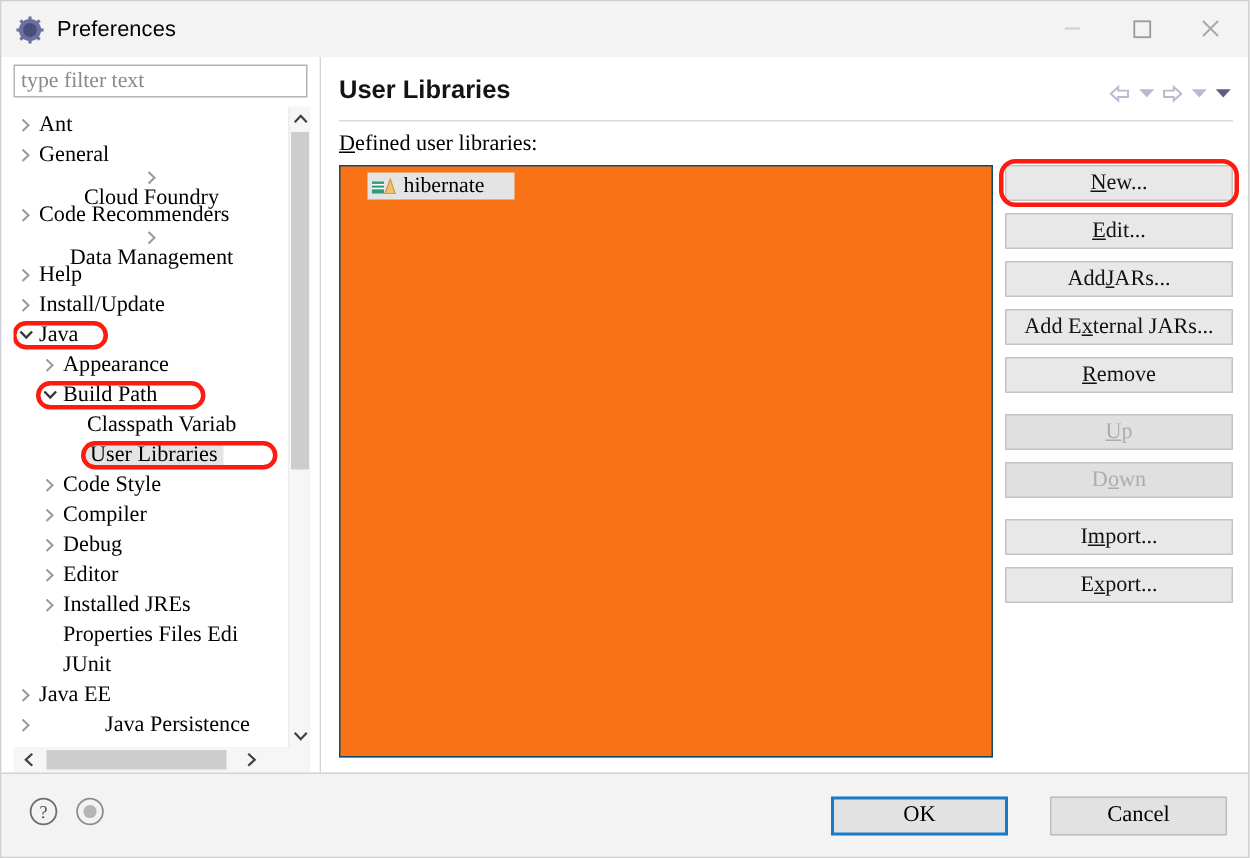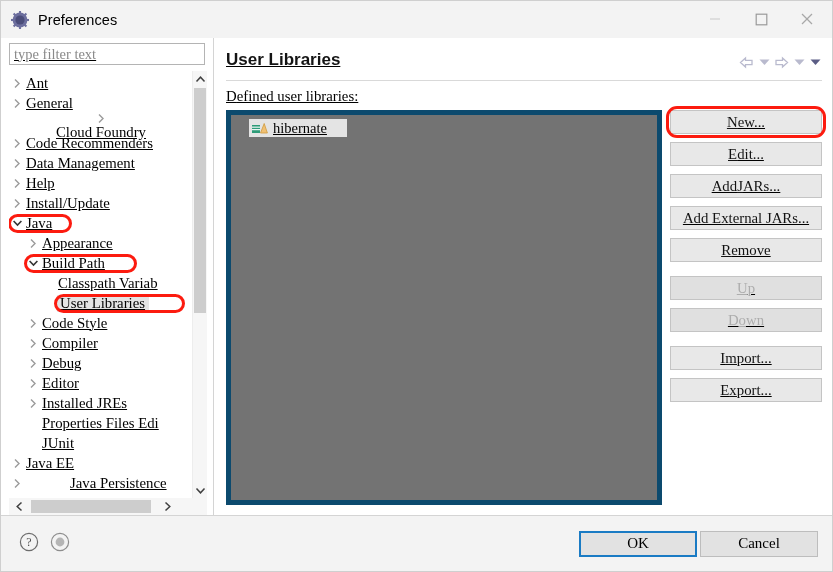--- a/index.html
+++ b/index.html
@@ -62,21 +62,20 @@
     right: 2px; top: 0;
     display: flex;
   }
   .wc svg { display: block; }
 
   
   #body {
     flex: 1;
     display: flex;
     position: relative;
-    text-decoration: underline;
   }
 
   
   #leftpane {
     width: 212px;
     min-width: 212px;
     position: relative;
     background: #ffffff;
     display: flex;
     flex-direction: column;
@@ -250,22 +249,22 @@
   #defined-label u { text-decoration: underline; }
 
   #content-row {
     flex: 1;
     display: flex;
     padding-bottom: 10px;
     min-height: 0;
   }
   #listbox {
     flex: 1;
-    border: 5px solid #0c4a6e;
-    background: #737373;
+    border: 1px solid #0c4a6e;
+    background: #f97316;
     position: relative;
     box-sizing: border-box;
     padding-top: 4px;
   }
   .lib-item {
     height: 18px;
     display: flex;
     align-items: center;
     margin-left: 18px;
     width: 96px;
@@ -315,21 +314,21 @@
     display: flex;
     align-items: center;
     padding: 0 14px 0 18px;
     position: relative;
   }
   #footer-left { display: flex; align-items: center; gap: 11px; }
   #footer-right {
     margin-left: auto;
     display: flex;
     align-items: flex-start;
-    gap: 3px;
+    gap: 28px;
   }
   .dlgbtn {
     width: 118px;
     height: 26px;
     background: #e2e2e2;
     border: 1px solid #bdbdbd;
     box-sizing: border-box;
     display: flex; align-items: center; justify-content: center;
     font-size: 15px;
   }
@@ -419,21 +418,21 @@
               <span class="tlabel">Cloud Foundry</span>
             </div>
             <div class="tnode" style="padding-left: 0px;">
               <span class="tw">
                 <svg width="8" height="11" viewBox="0 0 8 11">
                   <polyline points="2,1.6 6,5.5 2,9.4" fill="none" stroke="#9b9b9b" stroke-width="1.4"></polyline>
                 </svg>
               </span>
               <span class="tlabel">Code Recommenders</span>
             </div>
-            <div class="tnode" style="padding-left: 0px;">
+            <div class="tnode" style="padding-left: 0px; flex-direction: column;">
               <span class="tw">
                 <svg width="8" height="11" viewBox="0 0 8 11">
                   <polyline points="2,1.6 6,5.5 2,9.4" fill="none" stroke="#9b9b9b" stroke-width="1.4"></polyline>
                 </svg>
               </span>
               <span class="tlabel">Data Management</span>
             </div>
             <div class="tnode" style="padding-left: 0px;">
               <span class="tw">
                 <svg width="8" height="11" viewBox="0 0 8 11">

